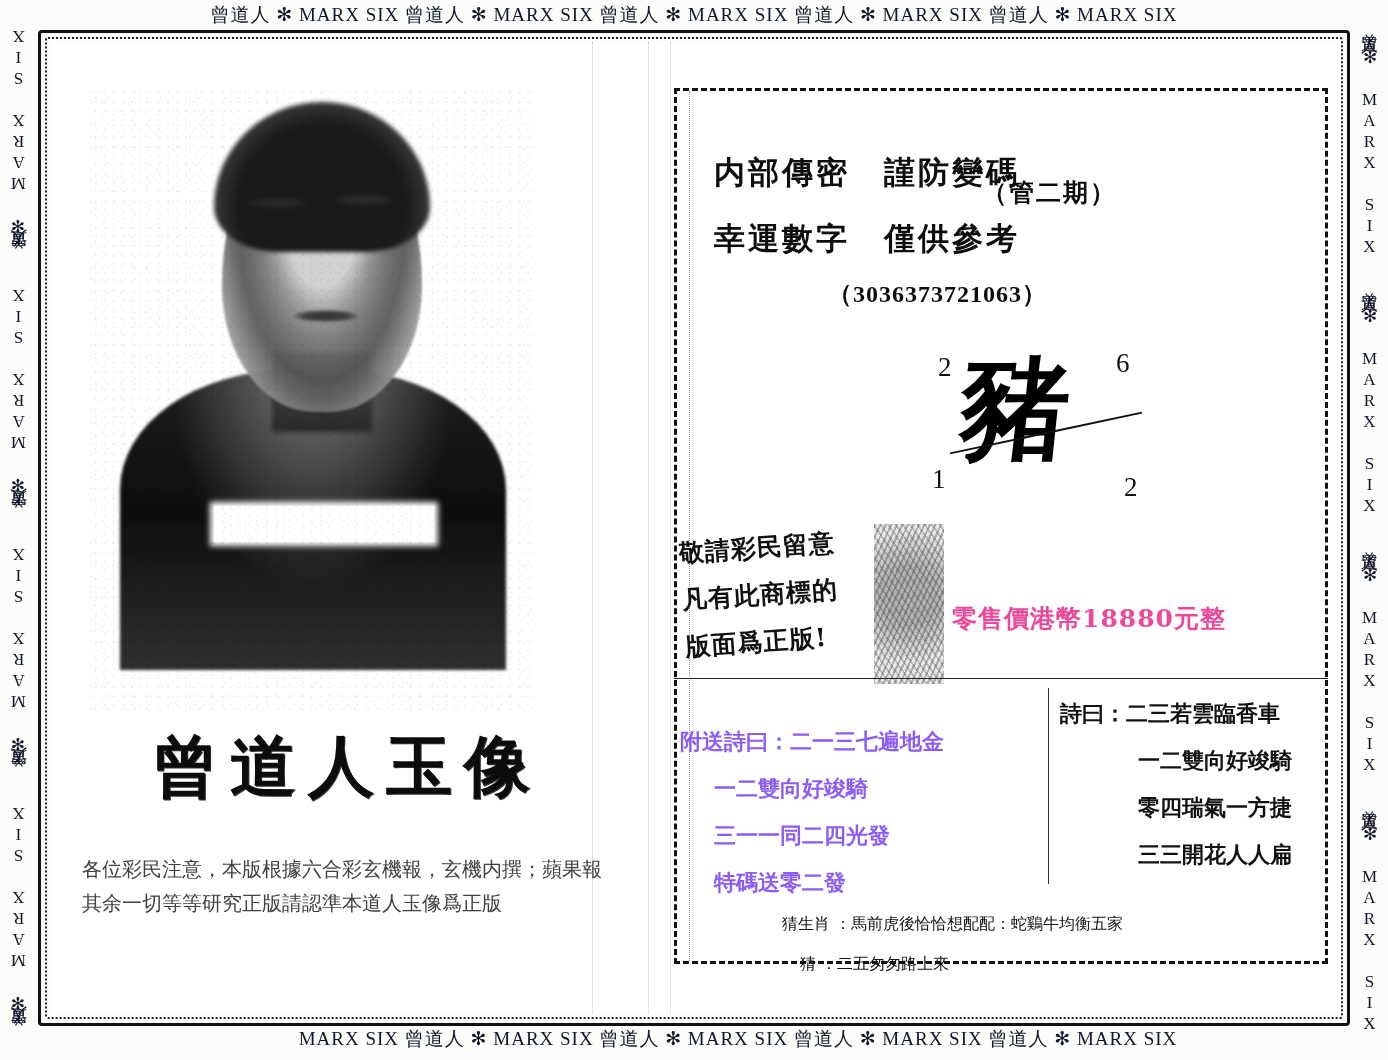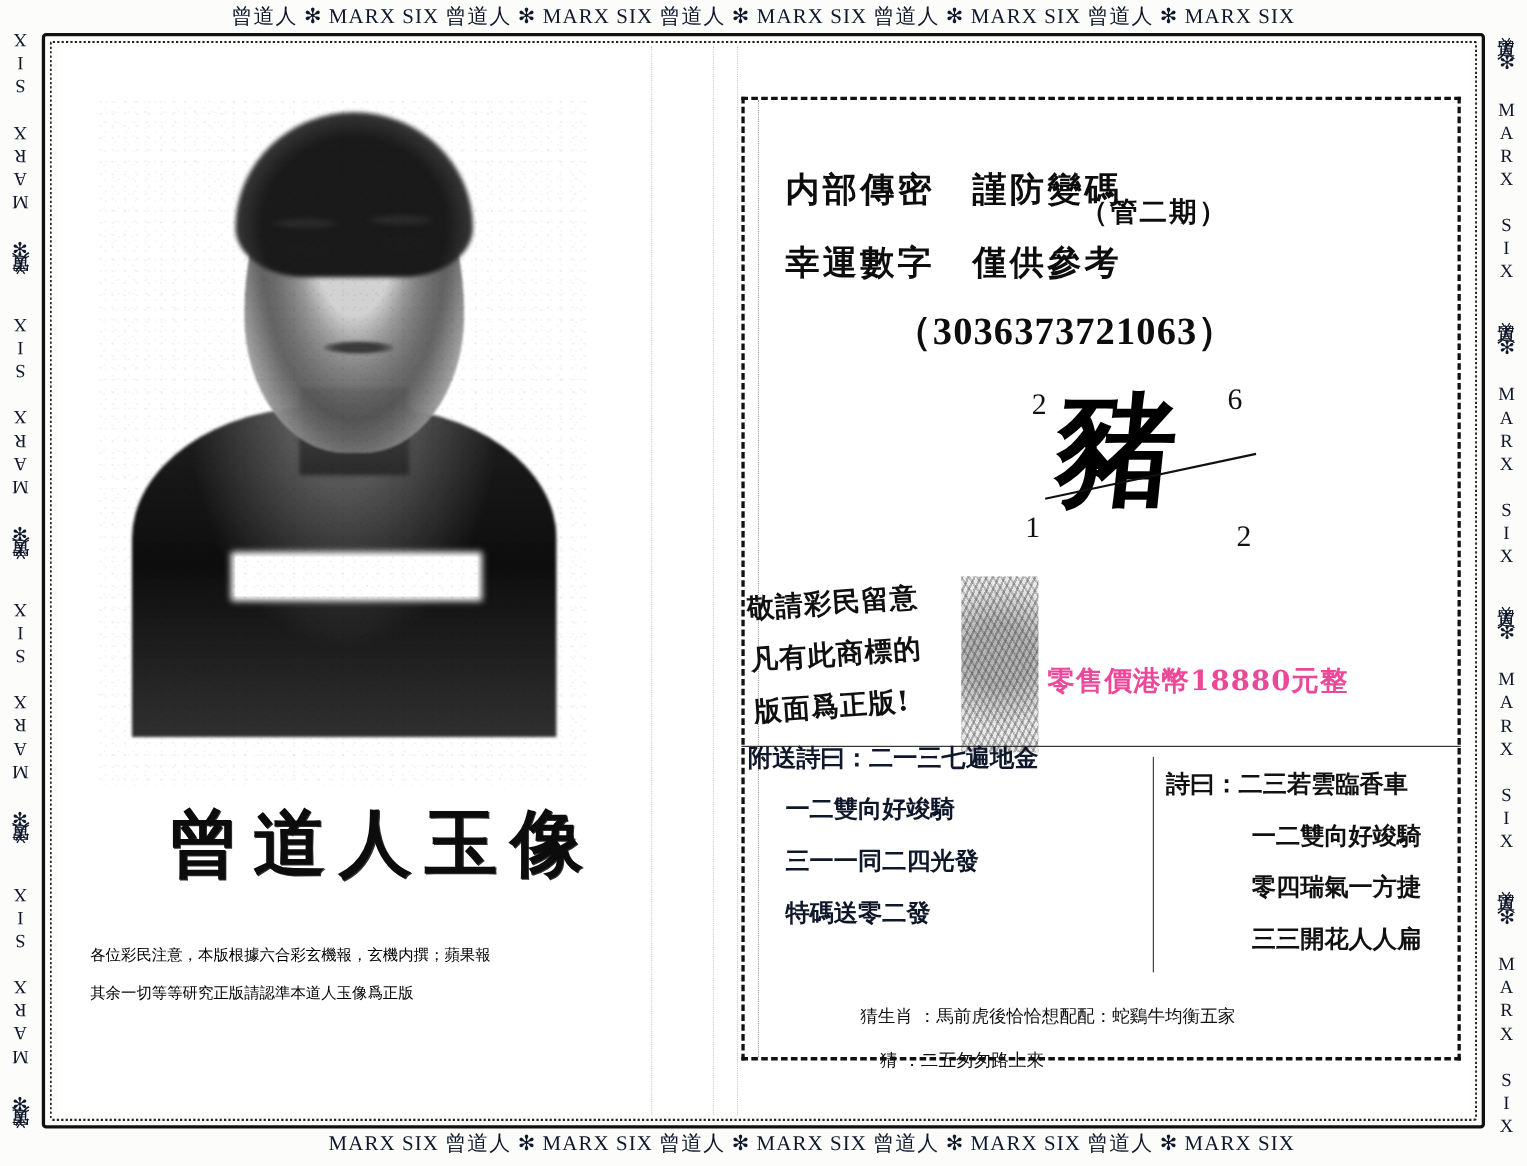--- a/index.html
+++ b/index.html
@@ -140,22 +140,22 @@
     font-weight:bold;
     font-size:66px;
     letter-spacing:12px;
     color:#0c0c0c;
     text-shadow:1px 1px 0 #333;
   }
 
   .left-note{
     position:absolute;left:30px;top:810px;width:560px;
     font-family:"DejaVu Sans", sans-serif;
-    font-size:14px;
-    color:#000000;
+    font-size:20px;
+    color:#404040;
     line-height:34px;
   }
   .left-note div{white-space:nowrap;}
 
   
   .right-col{
     position:absolute;left:600px;top:0;right:0;height:100%;
   }
   .dash-box{
     position:absolute;left:22px;top:46px;right:8px;bottom:50px;
@@ -169,21 +169,21 @@
   .hdr-line{
     position:absolute;
     font-family:"DejaVu Serif", serif;
     font-weight:bold;
     color:#0d0d0d;
     white-space:nowrap;
   }
   .hdr1{left:62px;top:110px;font-size:31px;letter-spacing:3px;}
   .hdr2{left:62px;top:176px;font-size:31px;letter-spacing:3px;}
   .issue{left:330px;top:134px;font-size:25px;letter-spacing:2px;font-weight:bold;}
-  .code{left:160px;top:236px;font-size:35px;letter-spacing:1px;font-family:"Liberation Serif",serif;text-align:center;}
+  .code{left:176px;top:236px;font-size:24px;letter-spacing:1px;font-family:"Liberation Serif",serif;text-align:center;}
 
   .zodiac-wrap{position:absolute;left:268px;top:312px;width:250px;height:180px;}
   .zodiac{
     position:absolute;left:40px;top:0px;
     font-family:"DejaVu Serif", serif;
     font-size:110px;
     font-weight:bold;
     color:#000;
     transform:skewX(-6deg);
     line-height:1;
@@ -224,26 +224,26 @@
     font-weight:bold;
     letter-spacing:1px;
     color:#ec4899;
     white-space:nowrap;
   }
 
   .poem-sep{
     position:absolute;left:22px;right:8px;top:636px;border-top:1px solid #222;
   }
   .poem-left{
-    position:absolute;left:28px;top:624px;width:330px;
+    position:absolute;left:28px;top:676px;width:330px;
     font-family:"DejaVu Serif", serif;
     font-size:22px;
     font-weight:bold;
     line-height:47px;
-    color:#0f172a;
+    color:#8b5cf6;
     white-space:nowrap;
   }
   .poem-left .ind{padding-left:34px;}
   .poem-right{
     position:absolute;left:408px;top:648px;width:330px;
     font-family:"DejaVu Serif", serif;
     font-size:22px;
     font-weight:bold;
     line-height:47px;
     color:#111;

